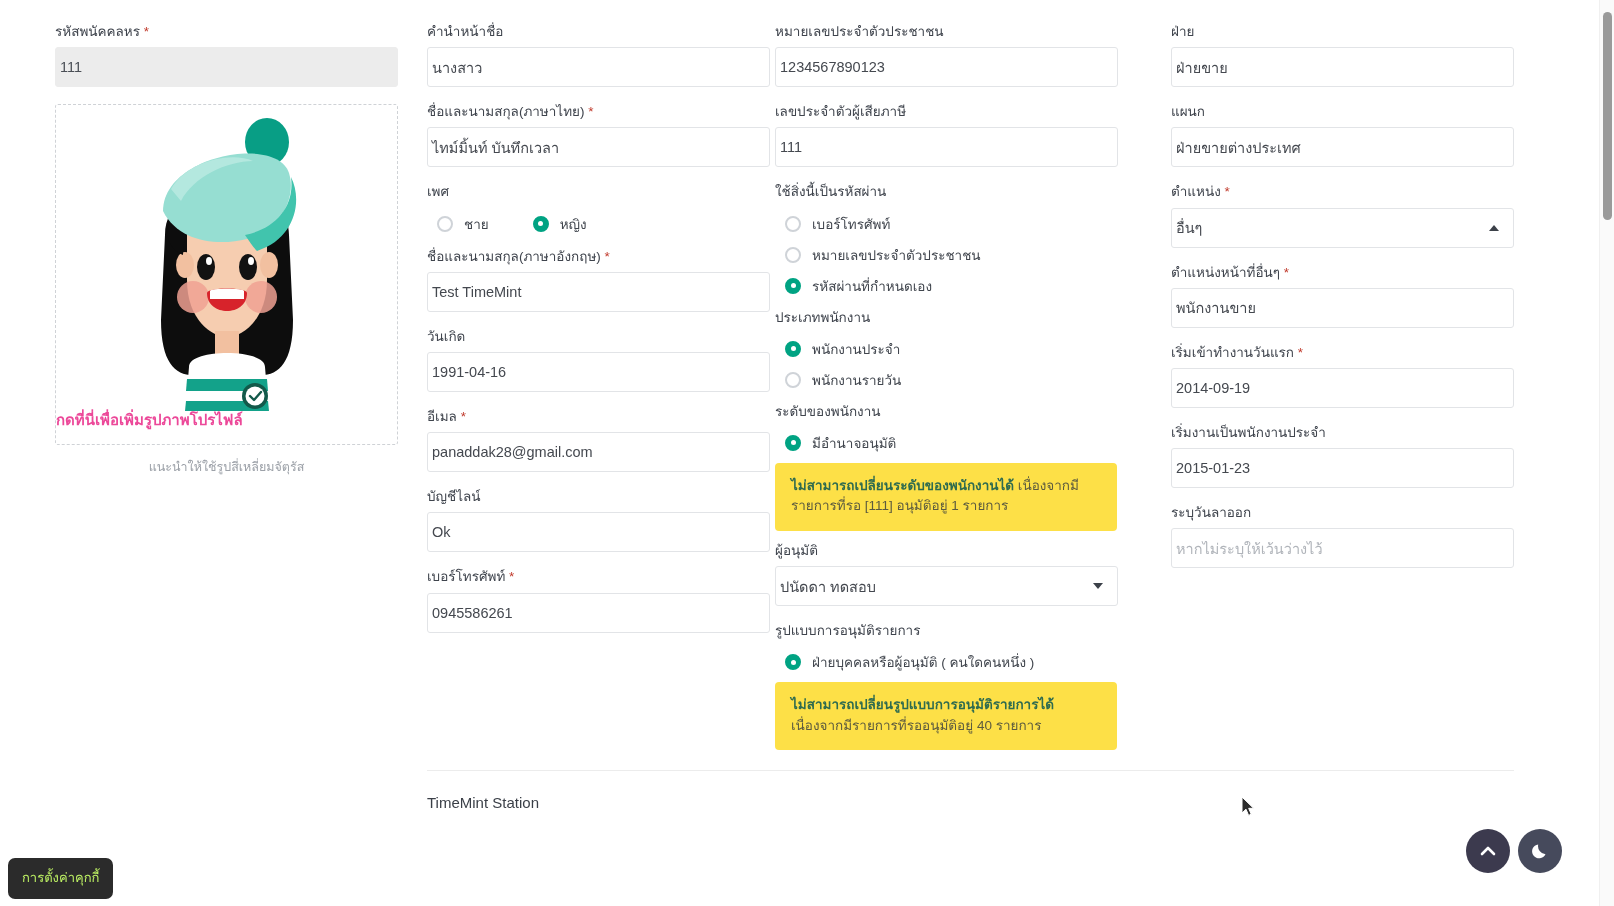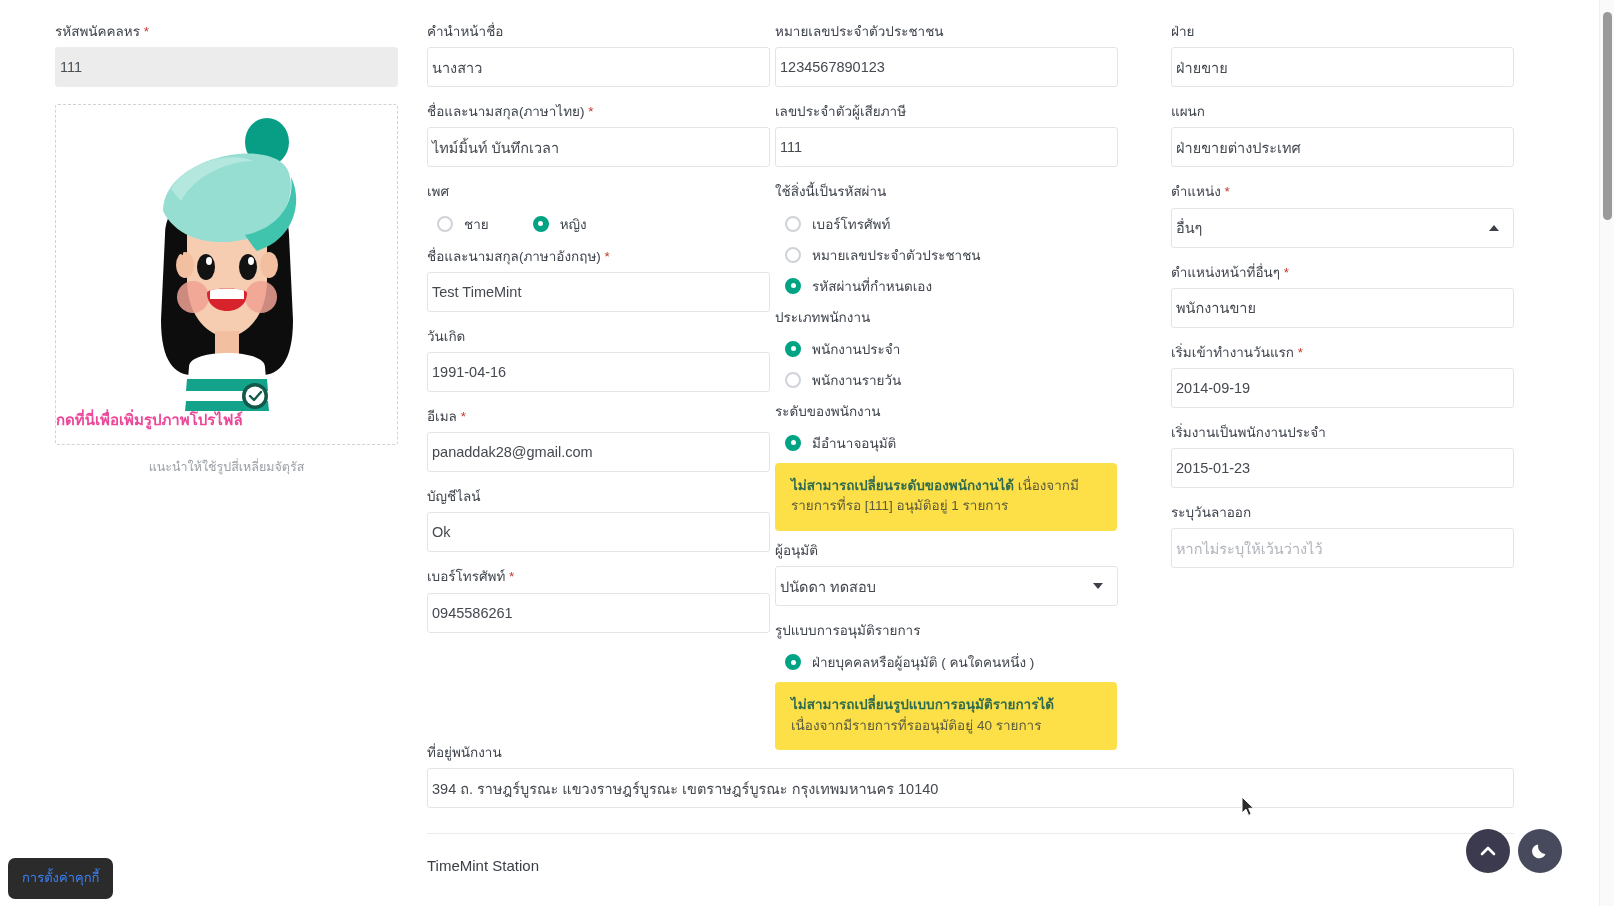--- a/index.html
+++ b/index.html
@@ -145,21 +145,21 @@
     cursor: pointer;
   }
   #fab-top  { left: 1466px; top: 829px; background: #3c3a4e; }
   #fab-dark { left: 1518px; top: 829px; background: #464a5c; }
 
   
   .cookie-btn {
     position: absolute;
     left: 8px; top: 858px;
     background: #2b2b2b;
-    color: #3b82f6;
+    color: #bef264;
     font-size: 13px;
     padding: 9px 14px 11px 14px;
     border-radius: 7px;
     white-space: nowrap;
     cursor: pointer;
   }
 
   
   .scrollbar-track {
     position: absolute;
@@ -460,26 +460,20 @@
 
     <div class="field-group">
       <div class="label">ระบุวันลาออก</div>
       <div class="field">
         <span class="placeholder">หากไม่ระบุให้เว้นว่างไว้</span>
       </div>
     </div>
   </div>
 
   <div class="bottom">
-    <div class="field-group">
-      <div class="label">ที่อยู่พนักงาน</div>
-      <div class="field">
-        <span>394 ถ. ราษฎร์บูรณะ แขวงราษฎร์บูรณะ เขตราษฎร์บูรณะ กรุงเทพมหานคร 10140</span>
-      </div>
-    </div>
     <div class="divider"></div>
     <div class="section-title">TimeMint Station</div>
   </div>
 
   <div class="fab" id="fab-top">
     <svg width="20" height="20" viewBox="0 0 20 20">
       <path d="M4 13 L10 7 L16 13" stroke="#ffffff" stroke-width="2.6" fill="none" stroke-linecap="round" stroke-linejoin="round"></path>
     </svg>
   </div>
   <div class="fab" id="fab-dark">

